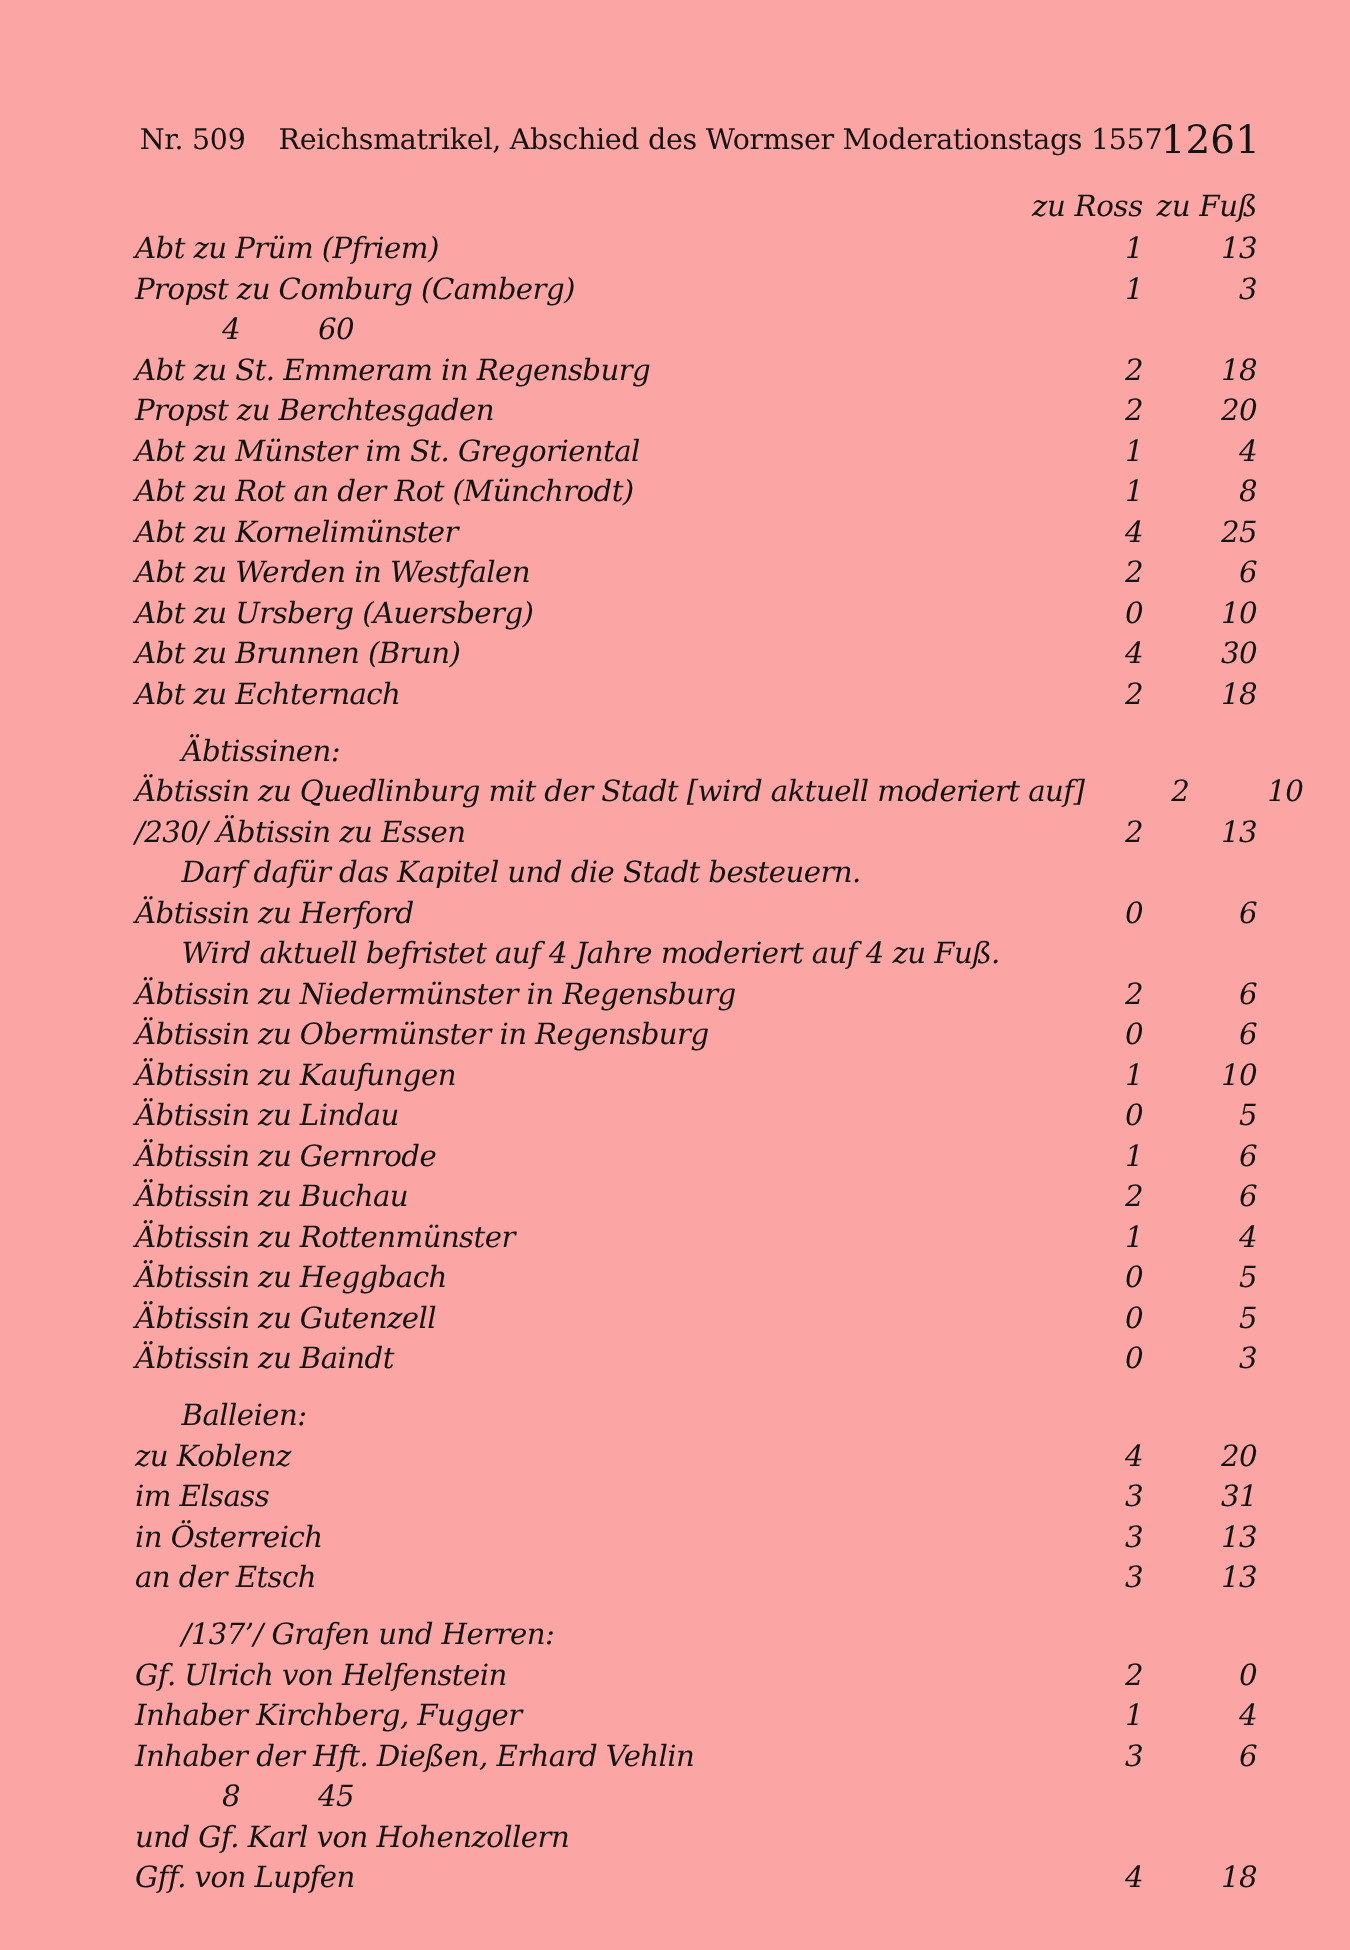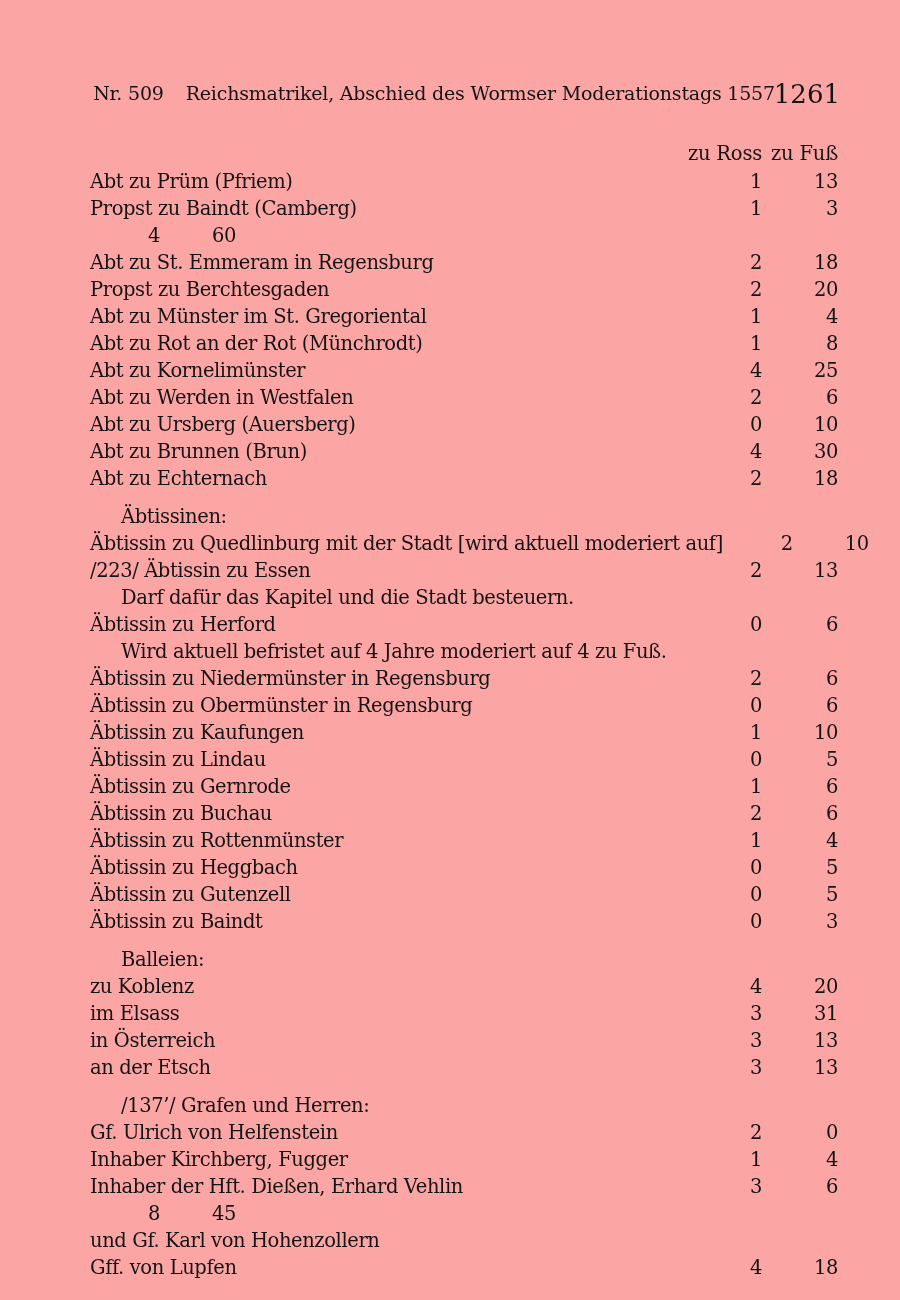--- a/index.html
+++ b/index.html
@@ -37,23 +37,24 @@
   .running-head .head-number { margin-right: 22px; }
   .running-head .page-number {
     position: absolute;
     right: 0;
     top: -3px;
     font-size: 26px;
   }
   
   .matrikel {
     position: absolute;
-    top: 140px;
+    top: 124px;
     left: 90px;
     width: 748px;
+    font-style: italic;
     font-size: 19.5px;
     letter-spacing: -0.4px;
   }
   .m-row {
     display: flex;
     align-items: baseline;
     height: 27px;
     line-height: 27px;
     white-space: nowrap;
   }
@@ -85,21 +86,21 @@
       <span class="c-ross">zu Ross</span>
       <span class="c-fuss">zu Fuß</span>
     </div>
     <div>
         <div class="m-row entry">
       <span class="c-name">Abt zu Prüm (Pfriem)</span>
       <span class="c-ross">1</span>
       <span class="c-fuss">13</span>
     </div>
         <div class="m-row entry">
-      <span class="c-name">Propst zu Baindt (Camberg)</span>
+      <span class="c-name">Propst zu Comburg (Camberg)</span>
       <span class="c-ross">1</span>
       <span class="c-fuss">3</span>
     </div>
         <div class="m-row entry">
       <span class="c-ross">4</span>
       <span class="c-fuss">60</span>
     </div>
         <div class="m-row entry">
       <span class="c-name">Abt zu St. Emmeram in Regensburg</span>
       <span class="c-ross">2</span>
@@ -149,21 +150,21 @@
       <span class="c-name">Äbtissinen:</span>
       <span class="c-ross"></span>
       <span class="c-fuss"></span>
     </div>
         <div class="m-row entry">
       <span class="c-name">Äbtissin zu Quedlinburg mit der Stadt [wird aktuell moderiert auf]</span>
       <span class="c-ross">2</span>
       <span class="c-fuss">10</span>
     </div>
         <div class="m-row entry">
-      <span class="c-name">/223/ Äbtissin zu Essen</span>
+      <span class="c-name">/230/ Äbtissin zu Essen</span>
       <span class="c-ross">2</span>
       <span class="c-fuss">13</span>
     </div>
         <div class="m-row note">
       <span class="c-name">Darf dafür das Kapitel und die Stadt besteuern.</span>
       <span class="c-ross"></span>
       <span class="c-fuss"></span>
     </div>
         <div class="m-row entry">
       <span class="c-name">Äbtissin zu Herford</span>

